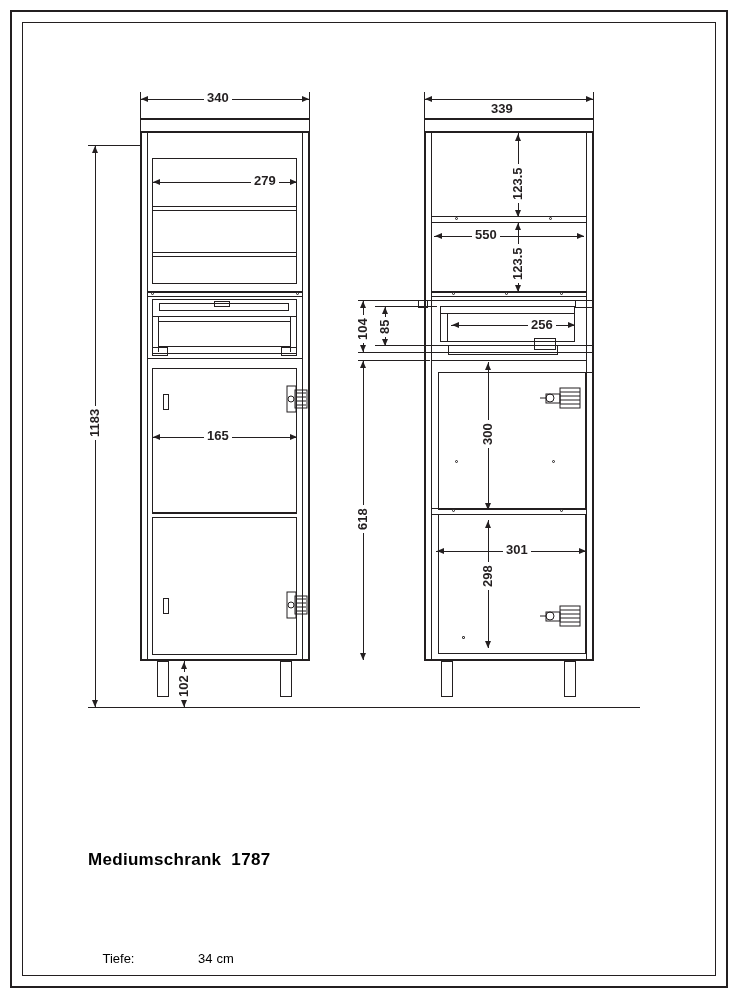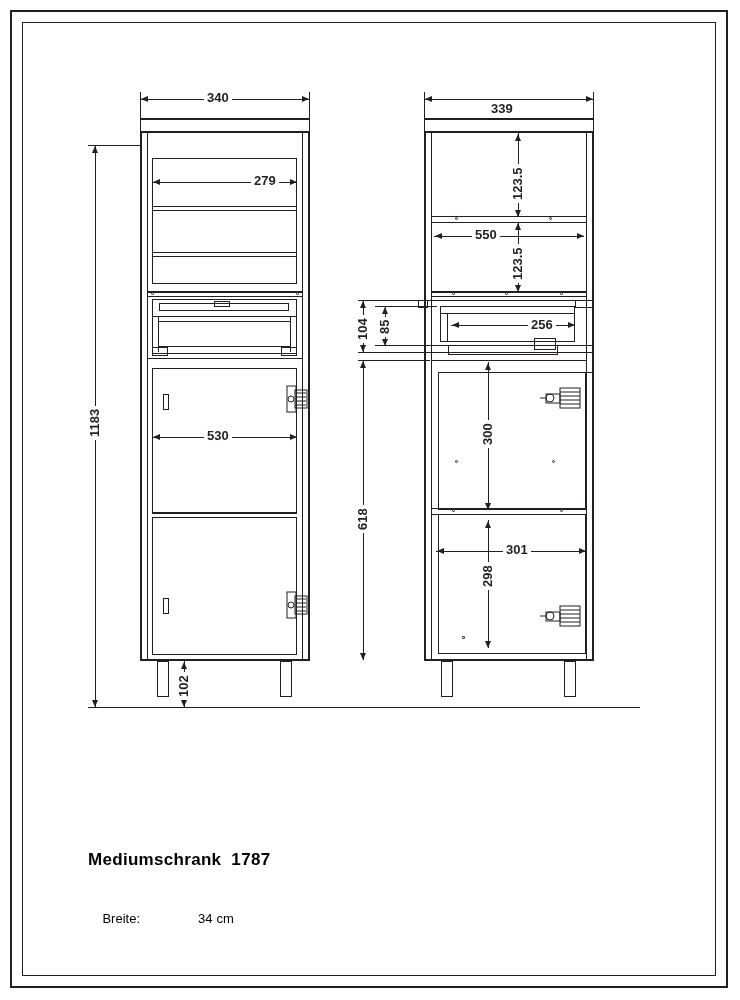--- a/index.html
+++ b/index.html
@@ -197,21 +197,21 @@
     <div class="dim-label" style="left:204px; top:91px;">340</div>
 
     <div class="ln h" style="left:152px; top:182px; width:145px;"></div>
     <div class="arrow left" style="left:153px; top:179px;"></div>
     <div class="arrow right" style="left:290px; top:179px;"></div>
     <div class="dim-label" style="left:204px; top:174px;margin-left:47px;">279</div>
 
     <div class="ln h" style="left:152px; top:437px; width:145px;"></div>
     <div class="arrow left" style="left:153px; top:434px;"></div>
     <div class="arrow right" style="left:290px; top:434px;"></div>
-    <div class="dim-label" style="left:204px; top:429px;">530</div>
+    <div class="dim-label" style="left:204px; top:429px;">165</div>
 
     <div class="ln h" style="left:88px; top:145px; width:54px;"></div>
     <div class="ln h" style="left:88px; top:707px; width:552px;"></div>
     <div class="ln v" style="left:95px; top:145px; height:562px;"></div>
     <div class="arrow up" style="left:92px; top:146px;"></div>
     <div class="arrow down" style="left:92px; top:700px;"></div>
     <div class="dim-label vert" style="left:88px; top:440px;">1183</div>
 
     <div class="ln v" style="left:184px; top:661px; height:46px;"></div>
     <div class="arrow up" style="left:181px; top:662px;"></div>
@@ -344,17 +344,17 @@
     <div class="dim-label" style="left:503px; top:543px;">301</div>
 
     <div class="ln v" style="left:488px; top:520px; height:128px;"></div>
     <div class="arrow up" style="left:485px; top:521px;"></div>
     <div class="arrow down" style="left:485px; top:641px;"></div>
     <div class="dim-label vert" style="left:481px; top:590px;">298</div>
   </div>
 
   <div class="title" style="left:88px; top:850px;">Mediumschrank  1787</div>
 
-  <div class="spec-row" style="left:88px; top:896px;">
-    <span class="spec-key">Breite:</span><span class="spec-val">34</span><span class="spec-unit">cm</span>
+  <div class="spec-row" style="left:88px; top:936px;">
+    <span class="spec-key">Tiefe:</span><span class="spec-val">34</span><span class="spec-unit">cm</span>
   </div>
 
 </div>
 
 </body></html>

